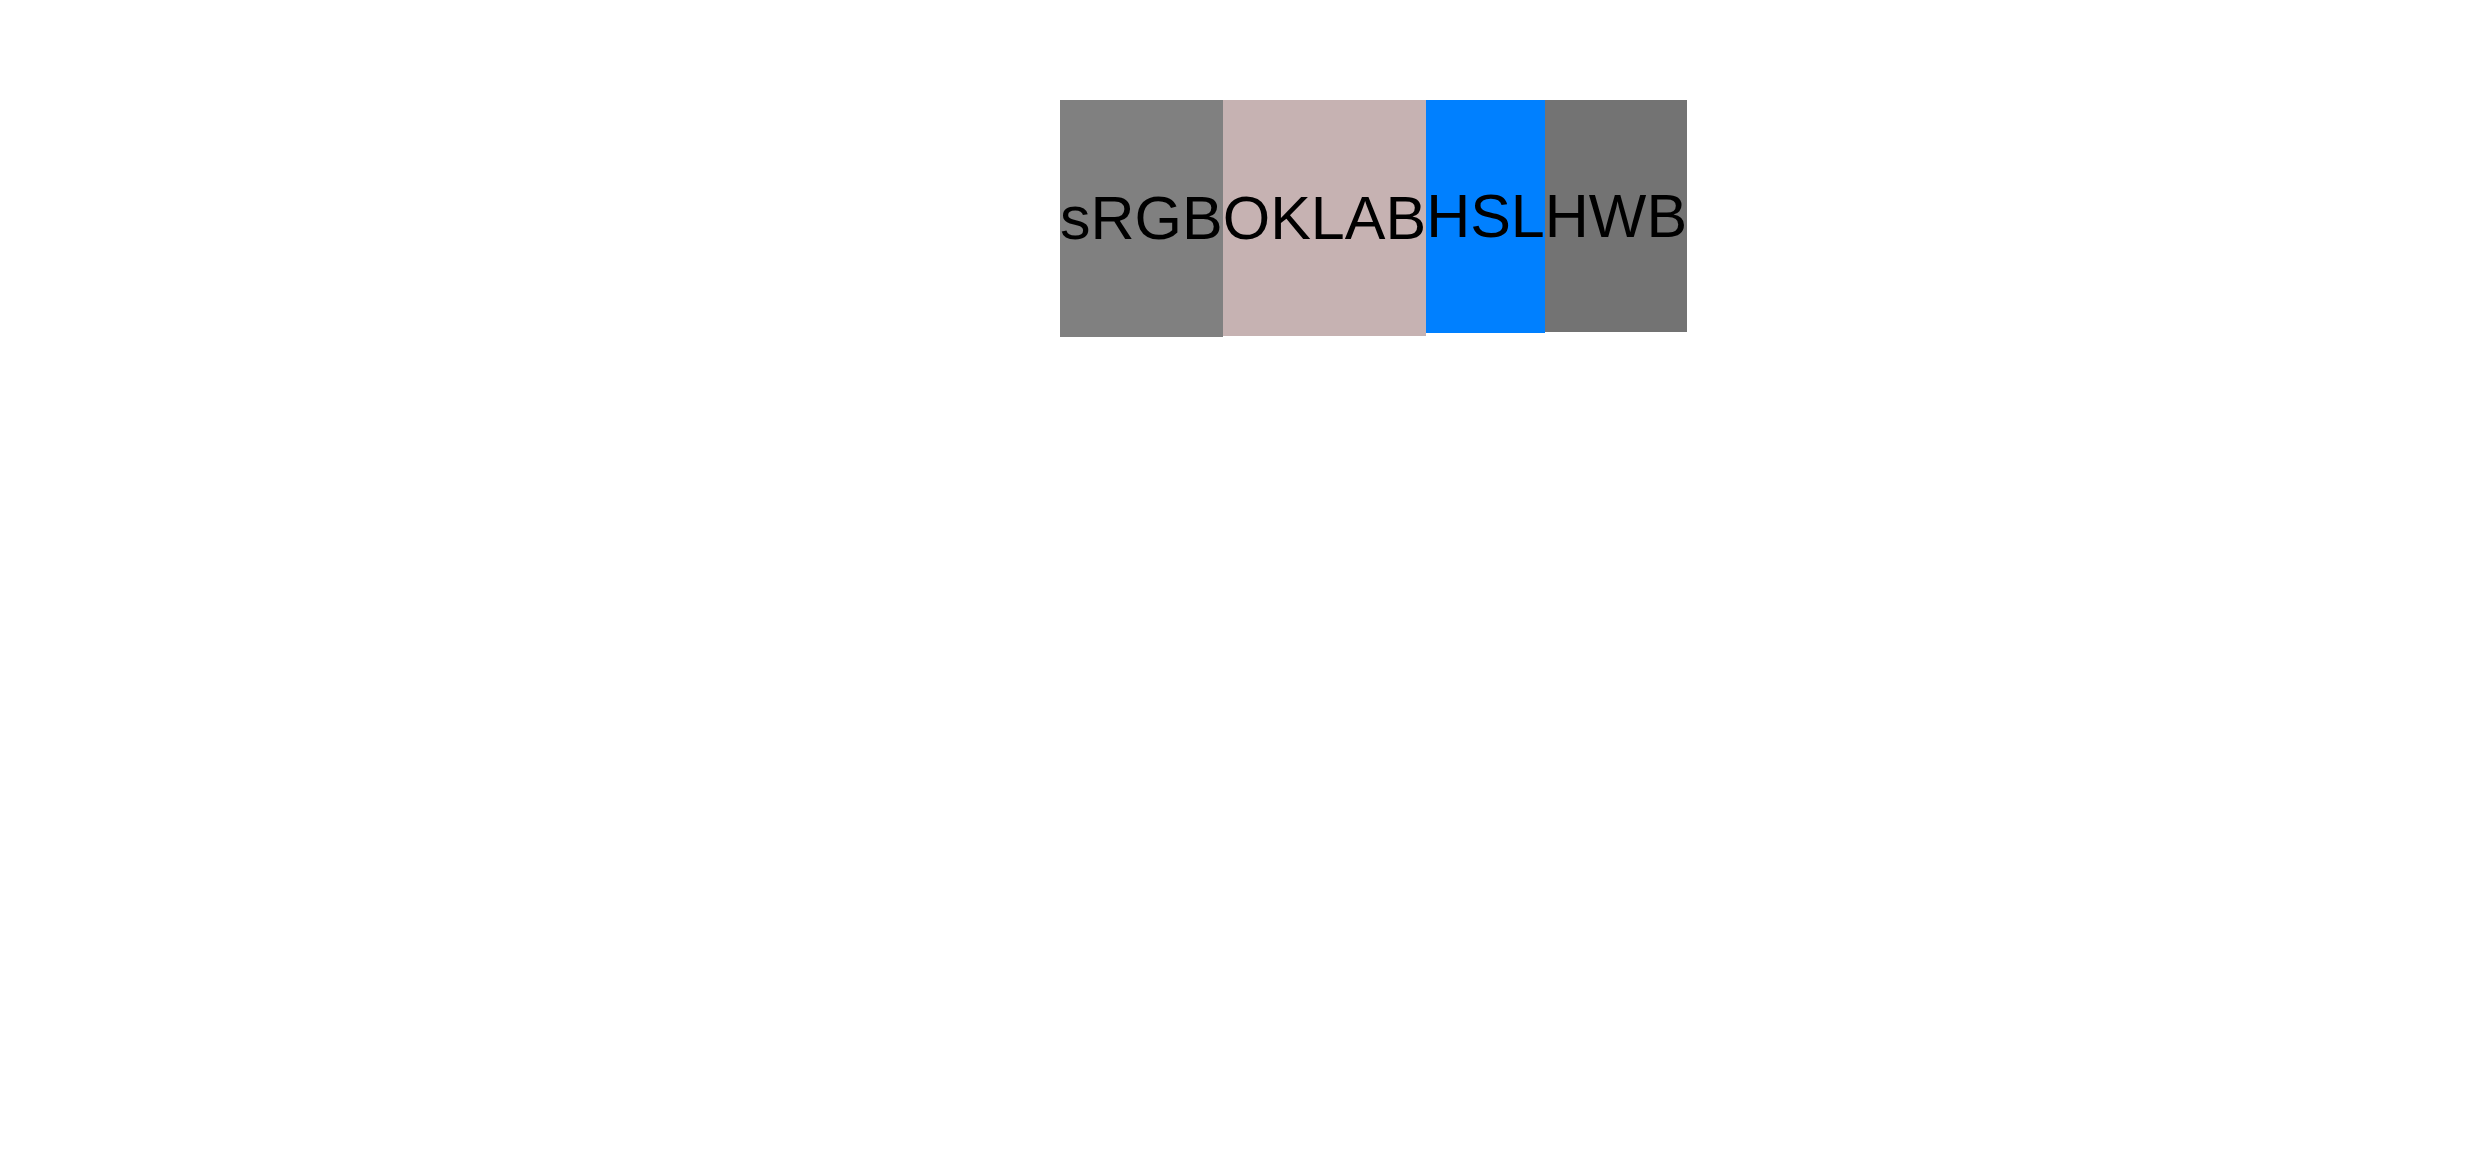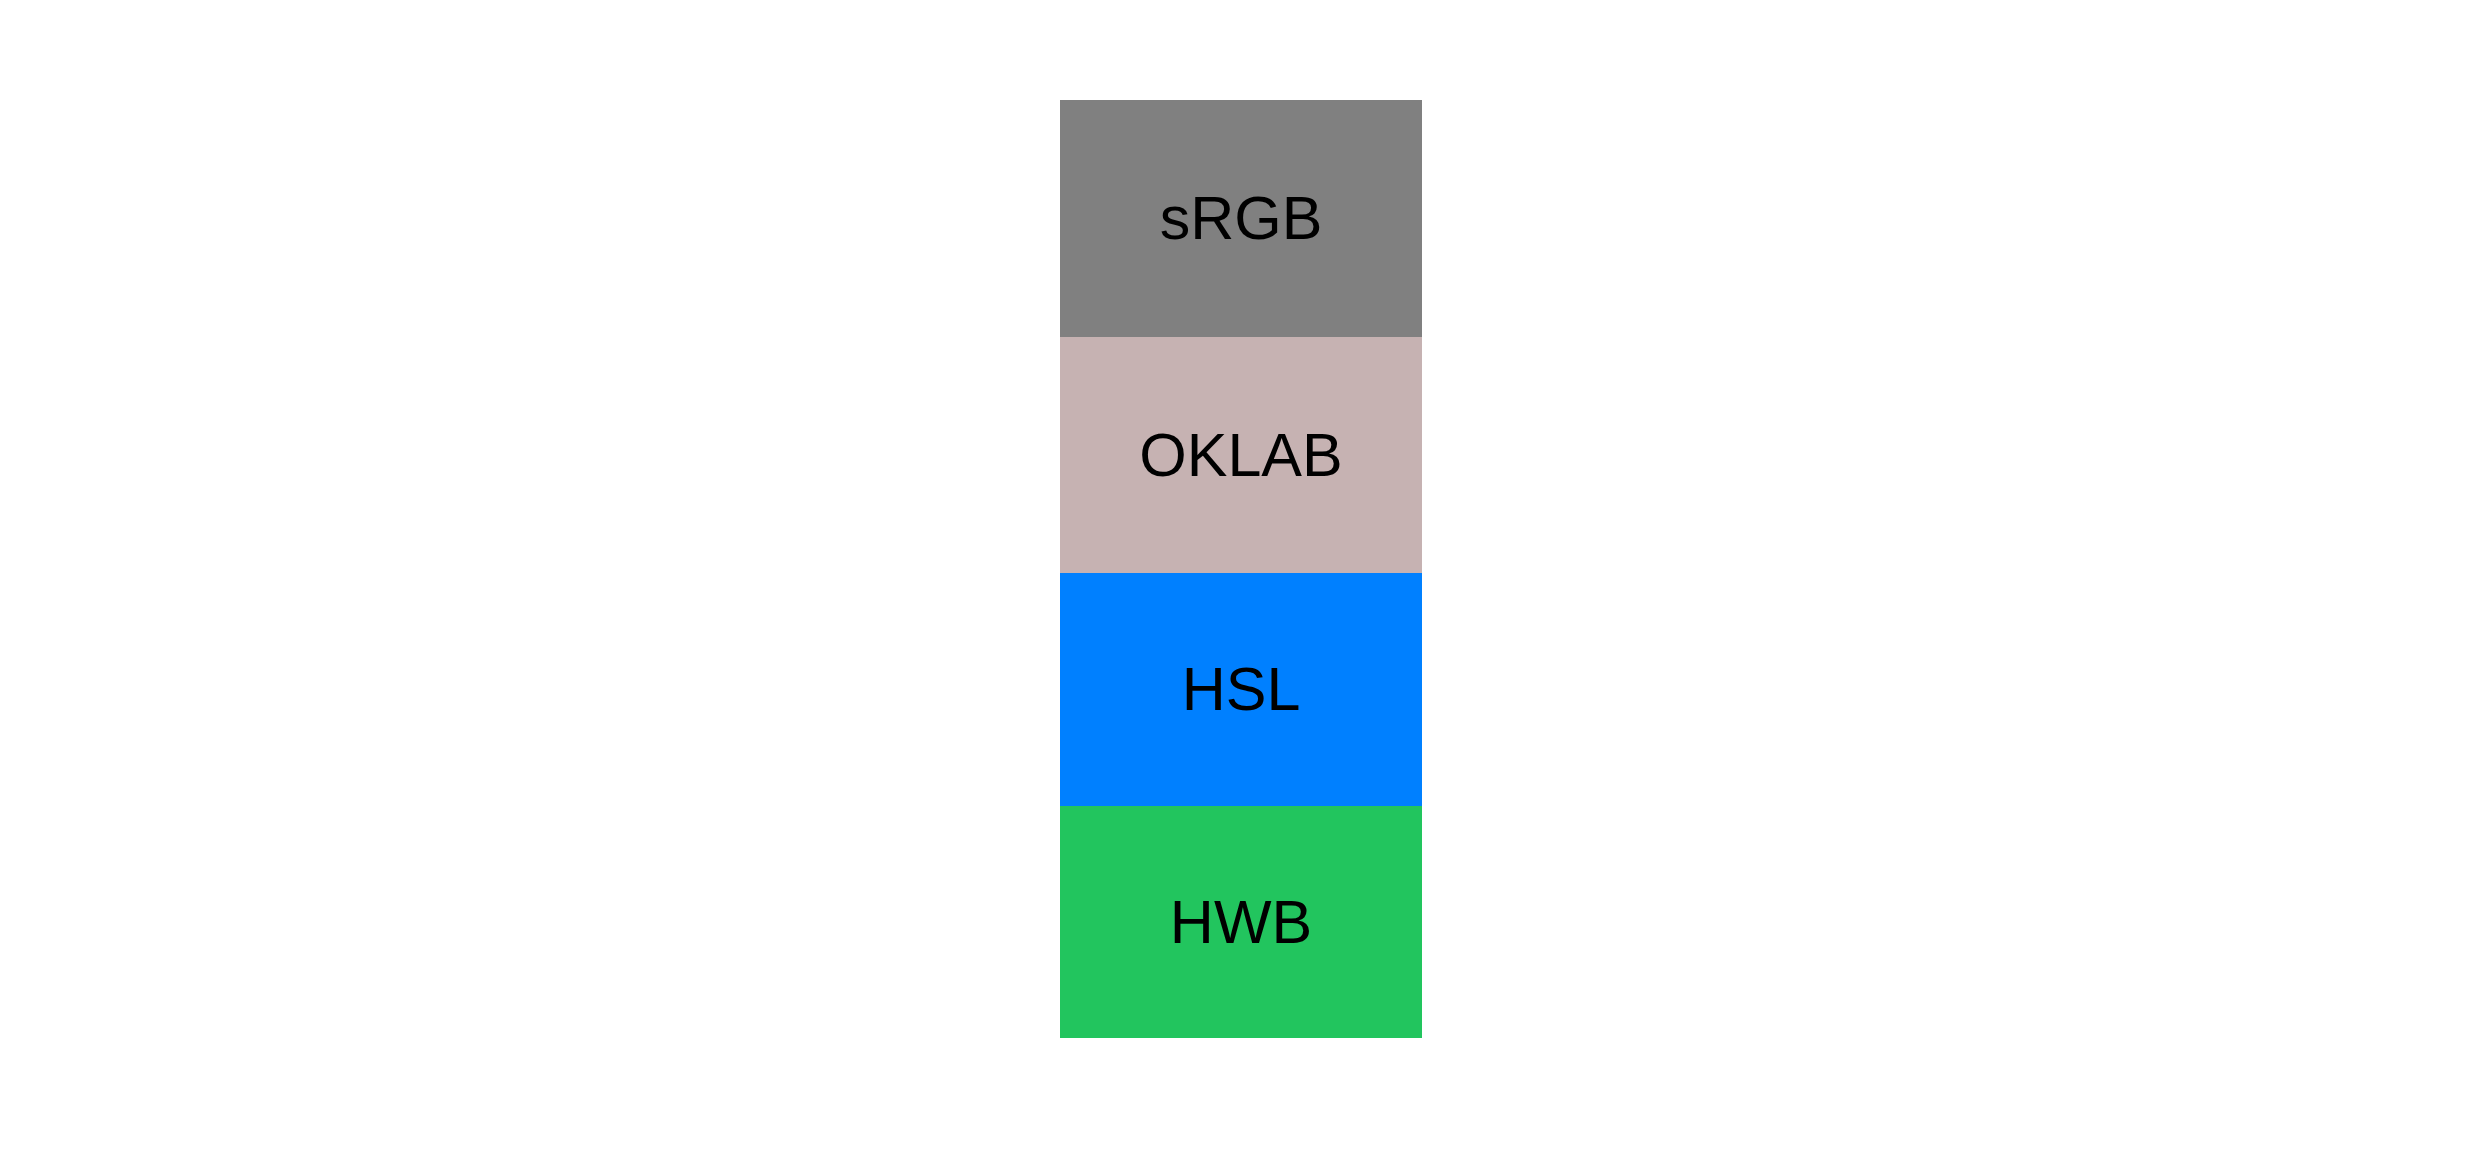--- a/index.html
+++ b/index.html
@@ -16,21 +16,21 @@
     position: relative;
   }
 
   #swatch-stack {
     position: absolute;
     left: 1060px;
     top: 100px;
     width: 362px;
     height: 1013px;
     display: flex;
-    flex-direction: column;
+    flex-direction: row;
   }
 
   .swatch-band {
     width: 100%;
     display: flex;
     align-items: center;
     justify-content: center;
     box-sizing: border-box;
   }
 
@@ -60,17 +60,17 @@
   </div>
 
   <div class="swatch-band band-oklab" style="background-color: rgb(198, 178, 178);">
     <span class="swatch-label" style="color: #000000;">OKLAB</span>
   </div>
 
   <div class="swatch-band band-hsl" style="background-color: rgb(0, 128, 255);">
     <span class="swatch-label" style="color: rgb(0, 0, 0);">HSL</span>
   </div>
 
-  <div class="swatch-band band-hwb" style="background-color: #22c55e;">
+  <div class="swatch-band band-hwb" style="background-color: #737373;">
     <span class="swatch-label" style="color: rgb(0, 0, 0);">HWB</span>
   </div>
 
 </div>
 
 </body></html>

